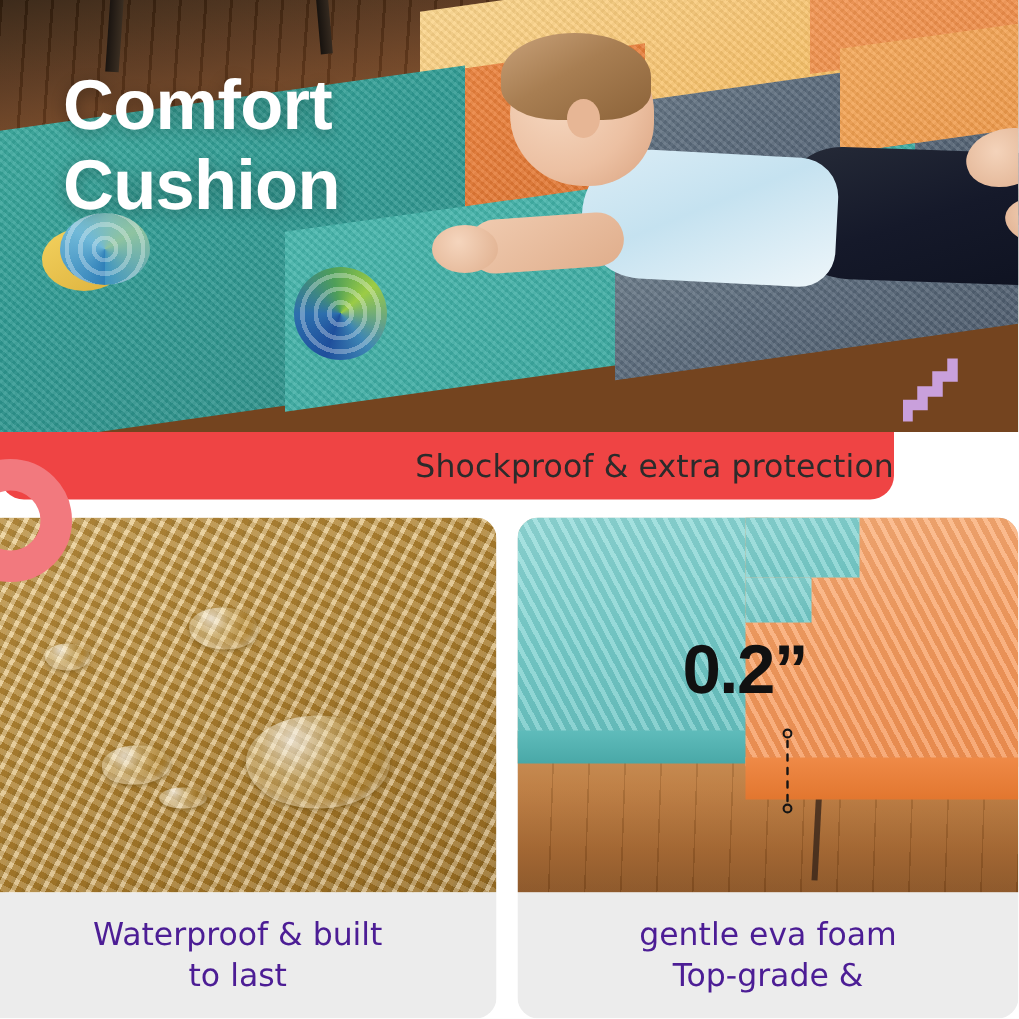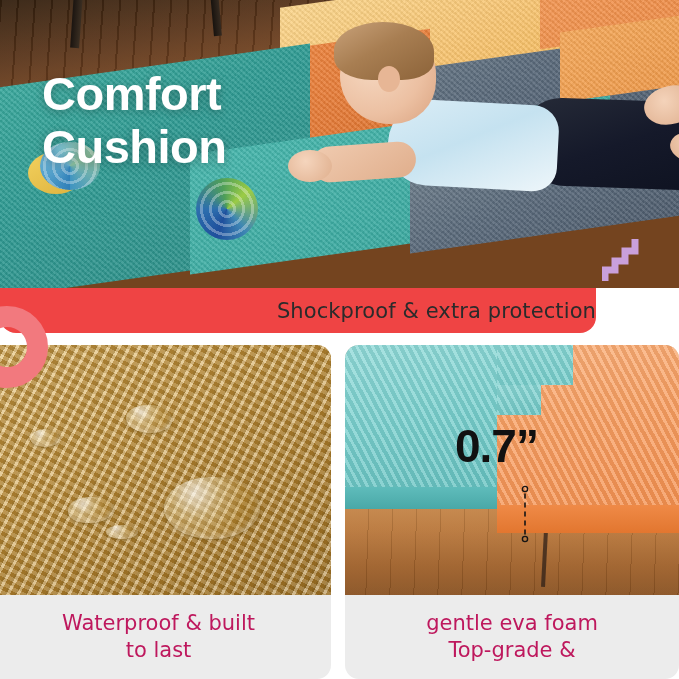--- a/index.html
+++ b/index.html
@@ -93,21 +93,21 @@
            mix-blend-mode:screen; opacity:.55; }
   .ob-main { left:196px; top:178px; width:62px; height:62px; }
   .ob-small{ left:40px; top:142px; width:60px; height:48px;
              background:conic-gradient(from 180deg,#2f7fb8,#6fb8d8,#8ec3a0,#3f94c2); border-radius:50%; }
   .ob-yellow{ position:absolute; left:28px; top:152px; width:56px; height:42px; border-radius:50%;
              background:linear-gradient(150deg,#f3d15e,#ddb23d); }
 
   
   .hero-title { position:absolute; left:42px; top:44px; z-index:9;
                 font-size:47px; line-height:1.12; font-weight:800; color:#ffffff;
-                letter-spacing:-.5px; text-shadow:0 2px 10px rgba(0,0,0,.30);margin-top:24px; }
+                letter-spacing:-.5px; text-shadow:0 2px 10px rgba(0,0,0,.30); }
   .hero-title span { display:block; }
 
   
   .zigzag { position:absolute; right:37px; bottom:7px; z-index:8; }
 
   
   .caption-bar { position:absolute; left:0; top:288px; width:596px; height:45px;
                  background:#ef4444; border-bottom-left-radius:16px; border-bottom-right-radius:16px;
                  display:flex; align-items:center; justify-content:flex-end; }
   .caption-bar-text { font-size:21px; color:#2b2b2b; letter-spacing:.1px;
@@ -171,21 +171,21 @@
   .bump { position:absolute; inset:0;
       background:repeating-linear-gradient(62deg, rgba(255,255,255,.22) 0 3px, rgba(0,0,0,.06) 3px 7px); }
 
   .measure-label { position:absolute; left:110px; top:74px; z-index:6;
       font-size:46px; font-weight:800; color:#111111; letter-spacing:-1px; }
   .dim-line { position:absolute; left:172px; top:140px; z-index:6; }
 
   .card-caption { position:absolute; left:0; bottom:0; width:100%; height:84px;
       background:#ececec; display:flex; flex-direction:column; align-items:center;
       justify-content:center; text-align:center; }
-  .card-caption-text { font-size:21px; line-height:1.28; color:#be185d;
+  .card-caption-text { font-size:21px; line-height:1.28; color:#4c1d95;
       font-family:"DejaVu Sans", sans-serif; font-weight:400; }
 </style>
 </head>
 <body>
 
 <div class="infographic">
 
   <div class="hero-card">
     <div class="hero-photo">
 
@@ -292,21 +292,21 @@
             <div class="bump"></div>
           </div>
         <div class="fs-orange-notch">
             <div class="bump"></div>
           </div>
         <div class="fs-orange-notch2">
             <div class="bump"></div>
           </div>
         <div class="fs-orange-edge"></div>
 
-        <div class="measure-label">0.7”</div>
+        <div class="measure-label">0.2”</div>
 
         <svg class="dim-line" width="16" height="58" viewBox="0 0 16 58">
           <circle cx="8" cy="4" r="2.6" fill="none" stroke="#151515" stroke-width="1.4"></circle>
           <line x1="8" y1="9" x2="8" y2="49" stroke="#151515" stroke-width="1.6" stroke-dasharray="4 5" stroke-linecap="round"></line>
           <circle cx="8" cy="54" r="2.6" fill="none" stroke="#151515" stroke-width="1.4"></circle>
         </svg>
       </div>
     </div>
     <div class="card-caption">
       <div class="card-caption-text">gentle eva foam</div>

